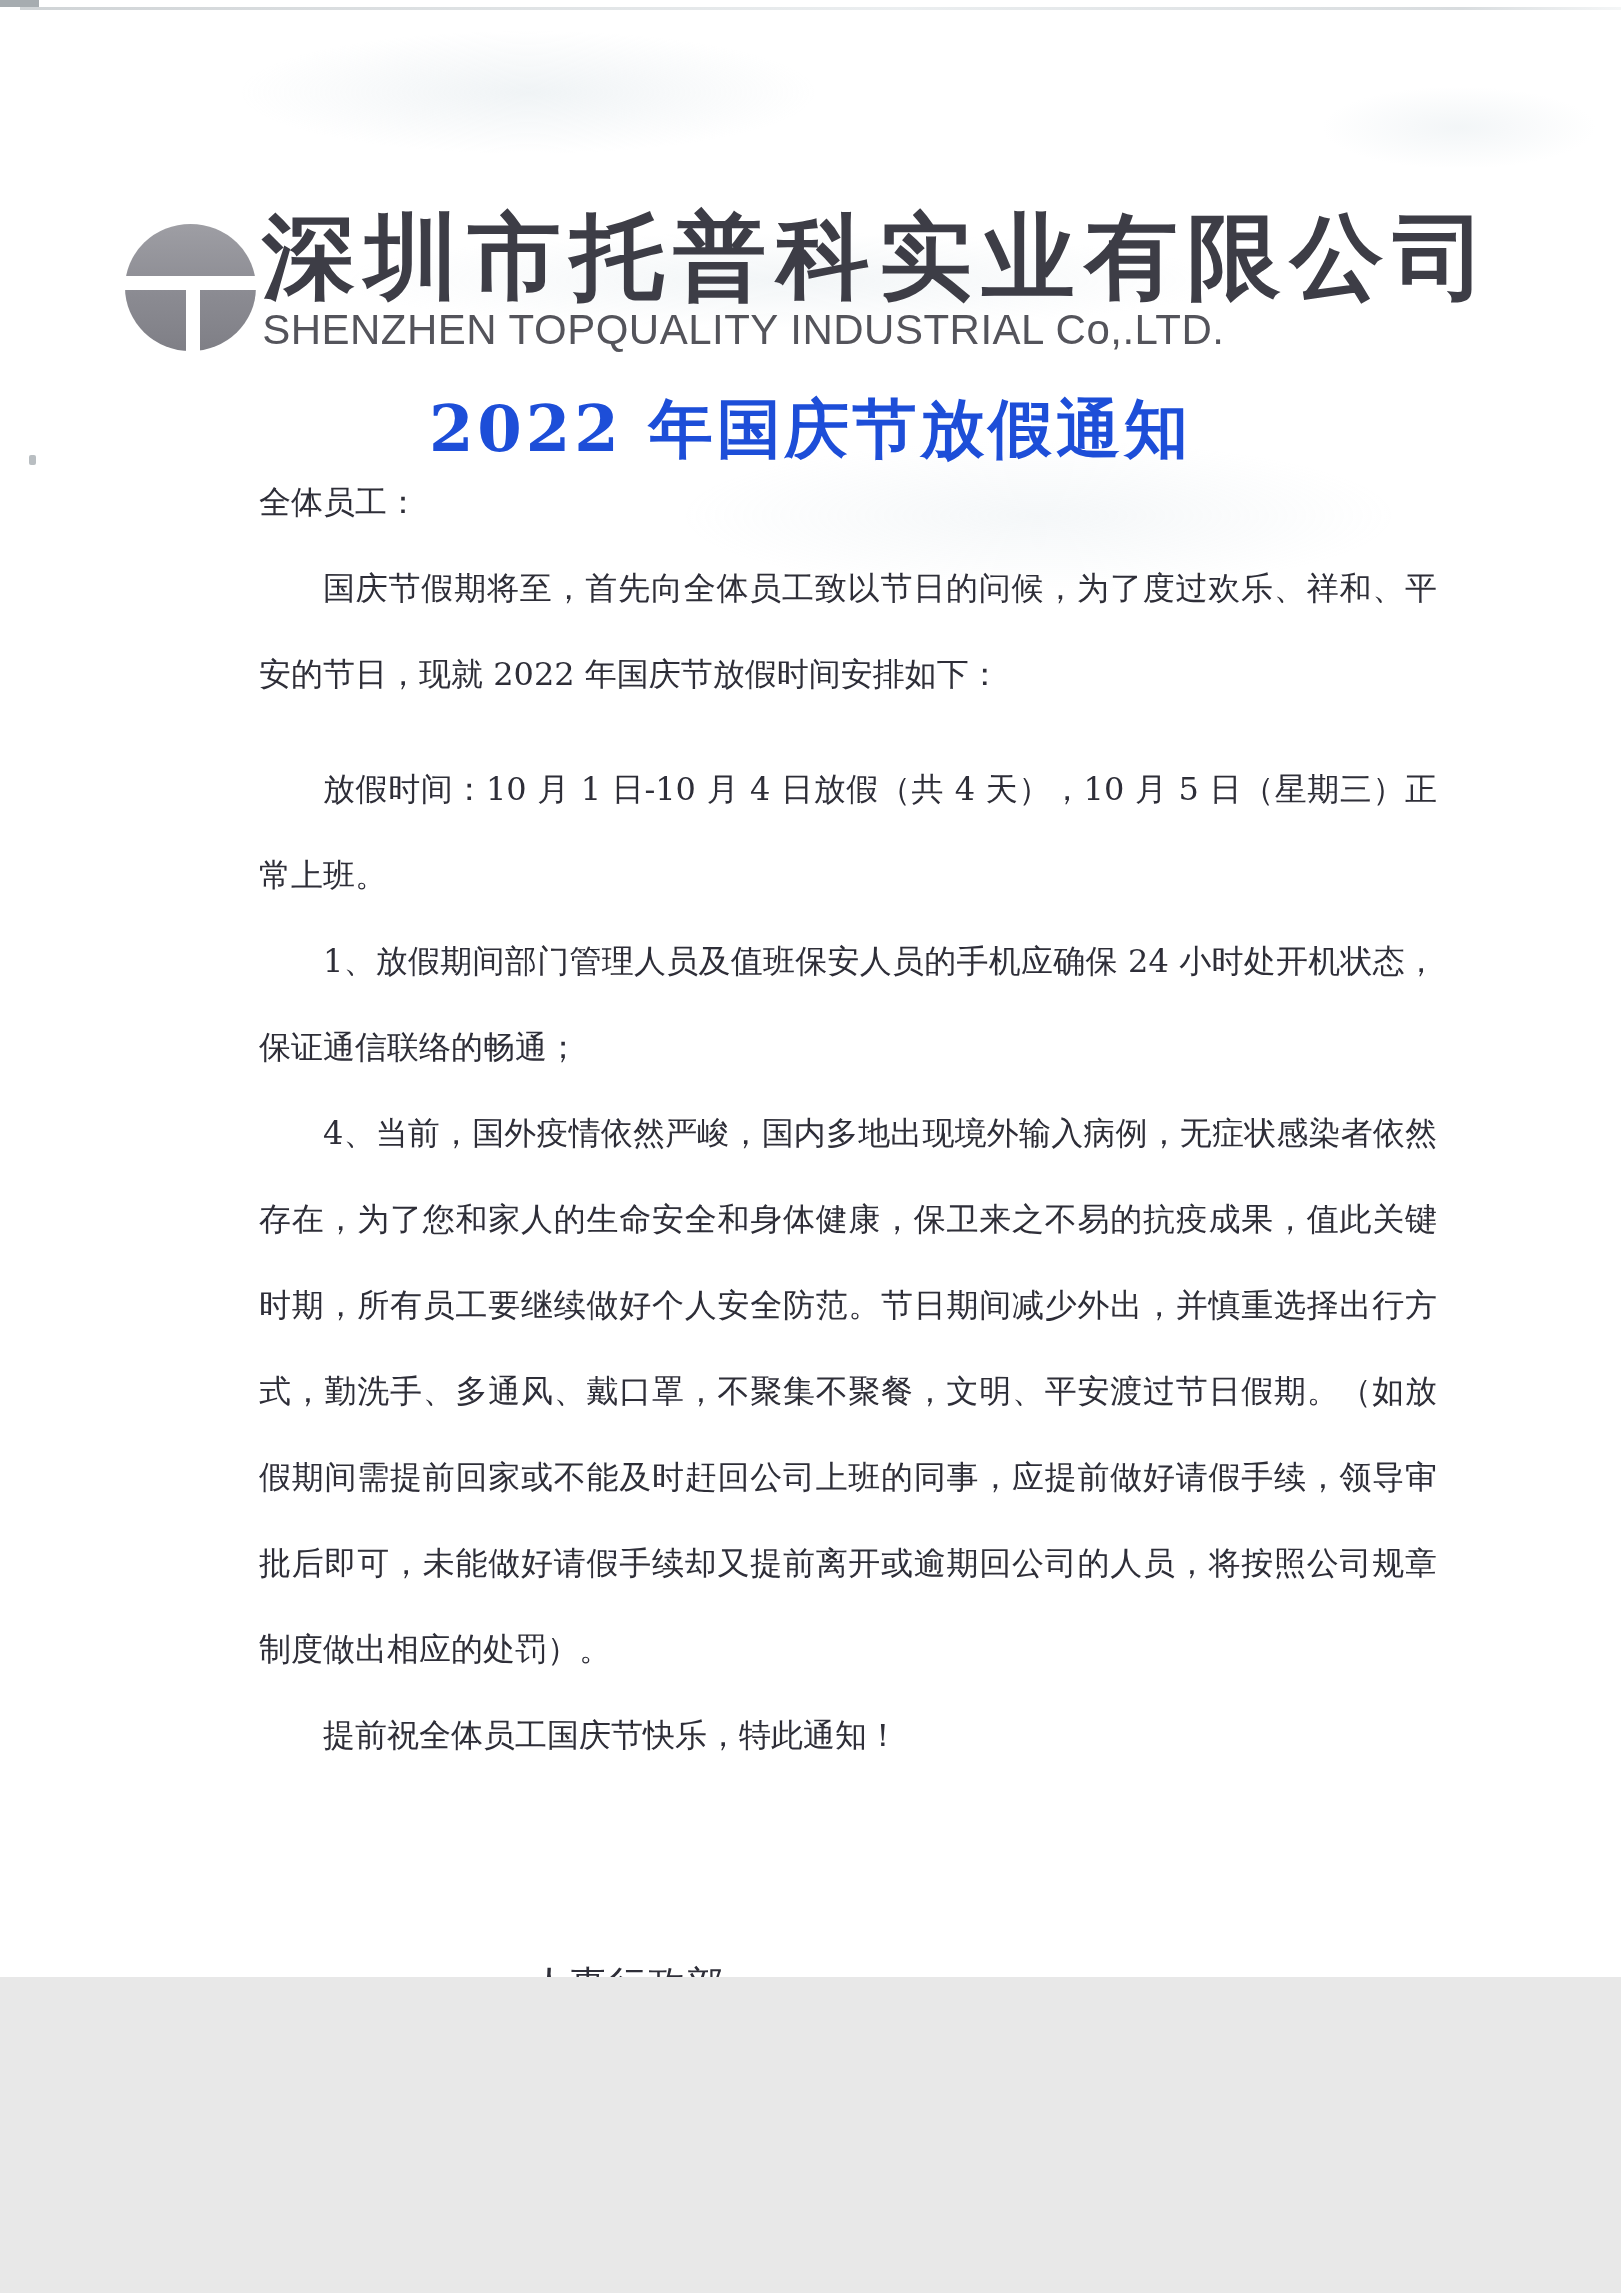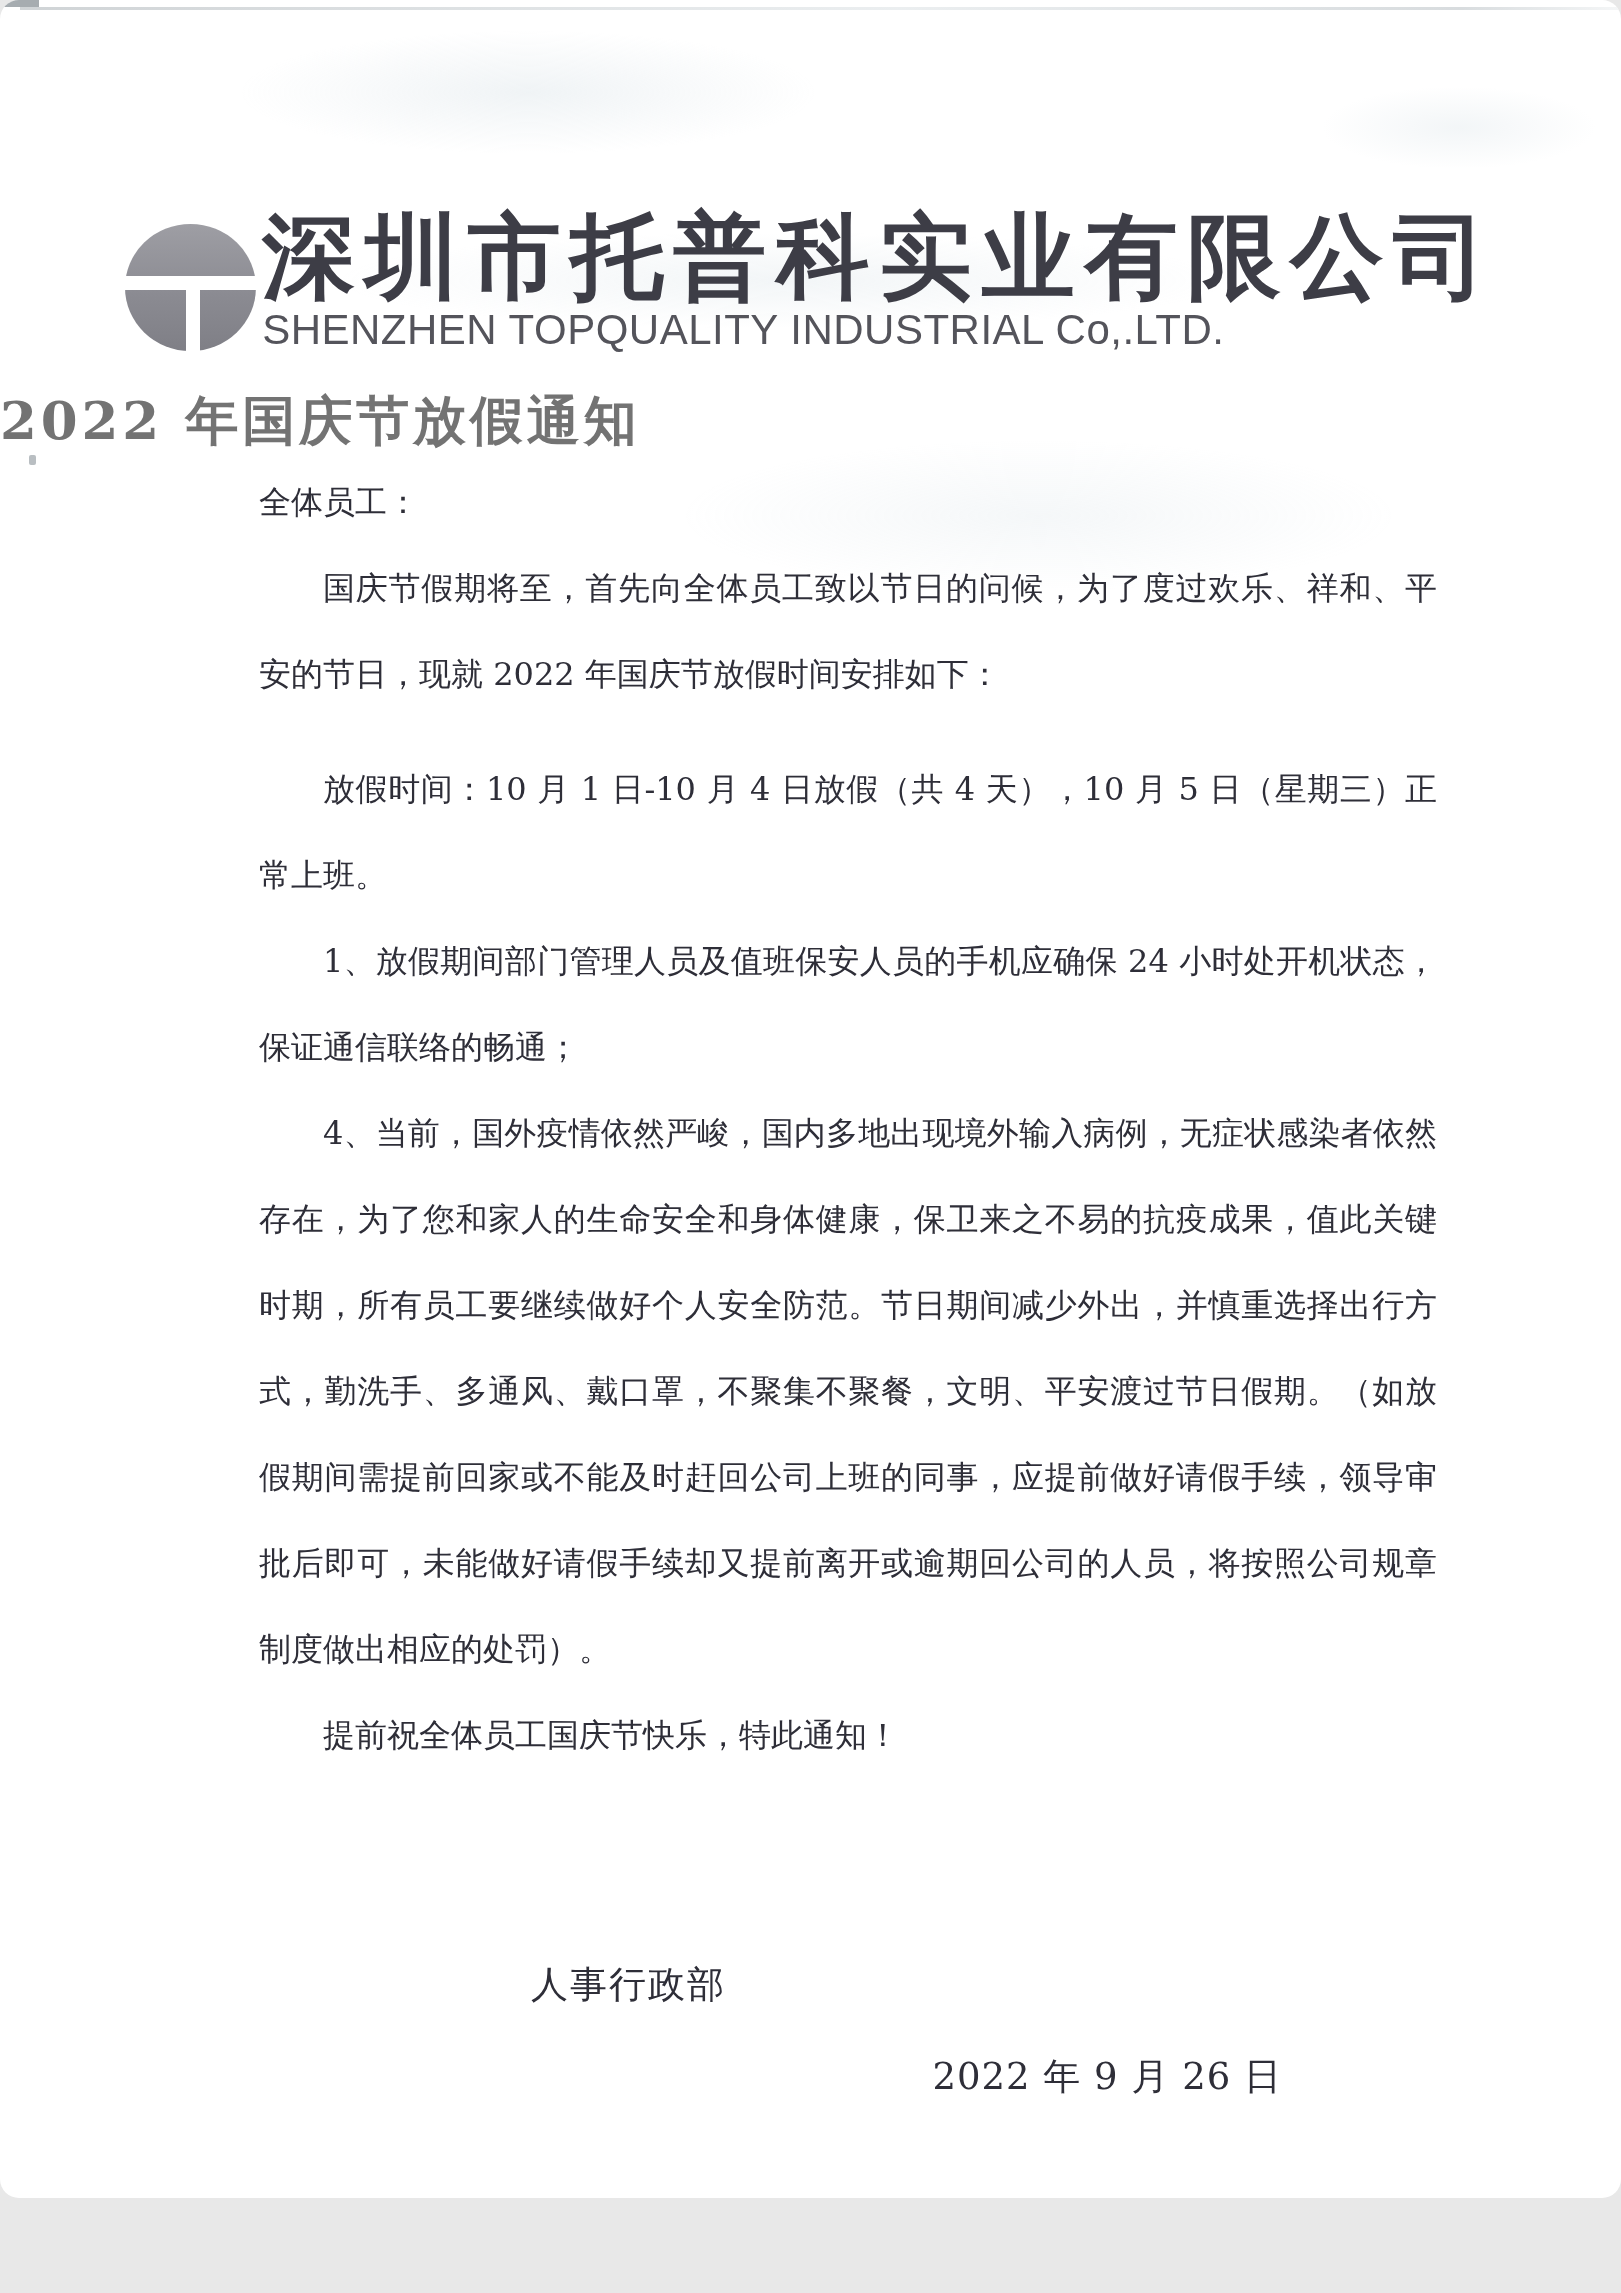--- a/index.html
+++ b/index.html
@@ -1,24 +1,23 @@
 <!DOCTYPE html>
 <html><head>
 <meta charset="utf-8">
 <style>
   html,body{margin:0;padding:0;background:#e8e8e8;}
   .page{
     position:relative;
-    width:1621px;height:2198px;
+    width:1621px;height:1977px;
     margin:0 auto;
     background:#ffffff;
     overflow:hidden;
     font-family:"DejaVu Serif",serif;
     color:#2e2e38;
-    border-radius:19px;
   }
 
   
   .scan-topline{
     position:absolute;top:6.9px;left:19.6px;right:0;height:2.9px;
     background:linear-gradient(90deg,#c4c9cc,#e6eaec 55%,#ced3d6 90%,#f2f4f5);
     opacity:.8;
   }
   .scan-corner{
     position:absolute;top:0;left:0;width:39px;height:6.9px;background:#a6acb0;
@@ -62,21 +61,22 @@
   }
   .company-en{
     margin-top:2px;
     font-family:"Liberation Sans",sans-serif;
     font-size:42px;line-height:1;color:#54545b;letter-spacing:0.5px;
     white-space:nowrap;
   }
 
   .notice-title{
     position:absolute;top:386px;left:0;width:100%;
-    font-size:53px;font-weight:700;color:#737373;
+    text-align:center;
+    font-size:64px;font-weight:700;color:#1d4ed8;
     letter-spacing:3.9px;
   }
 
   
   .body-block{
     position:absolute;top:459px;left:259px;width:1178px;
     font-size:32px;line-height:86px;
     text-align:justify;
     color:#2e2e38;
   }

